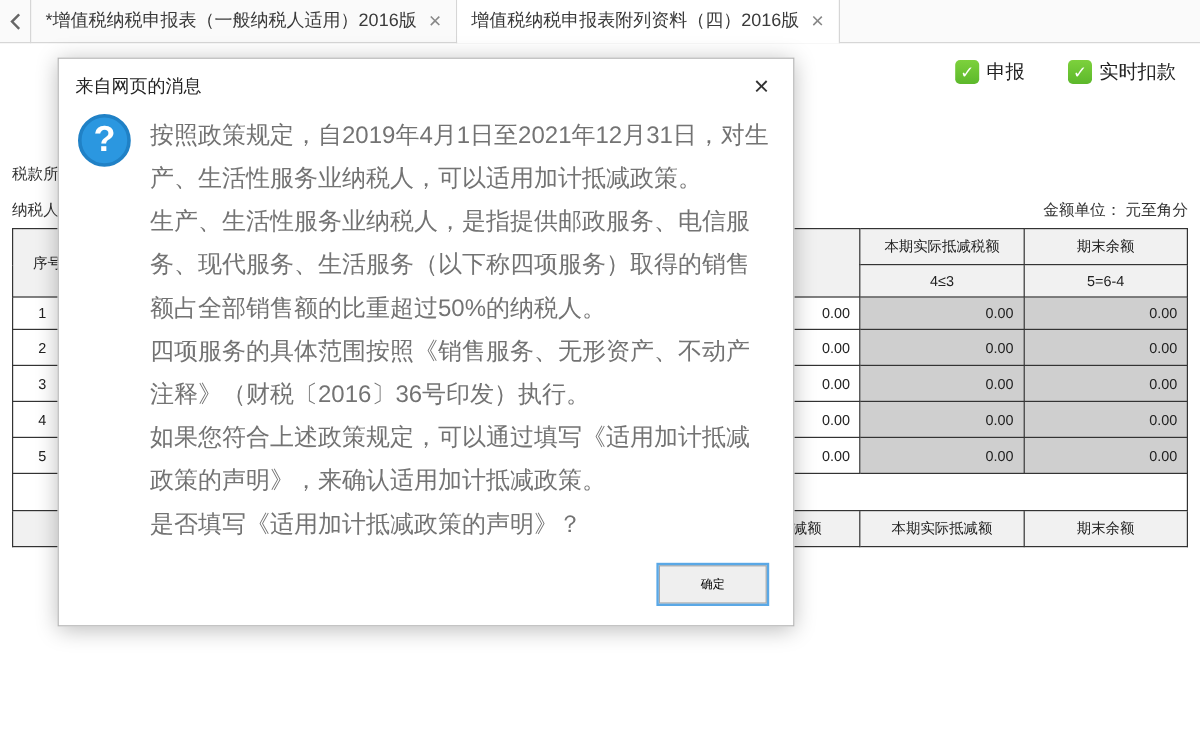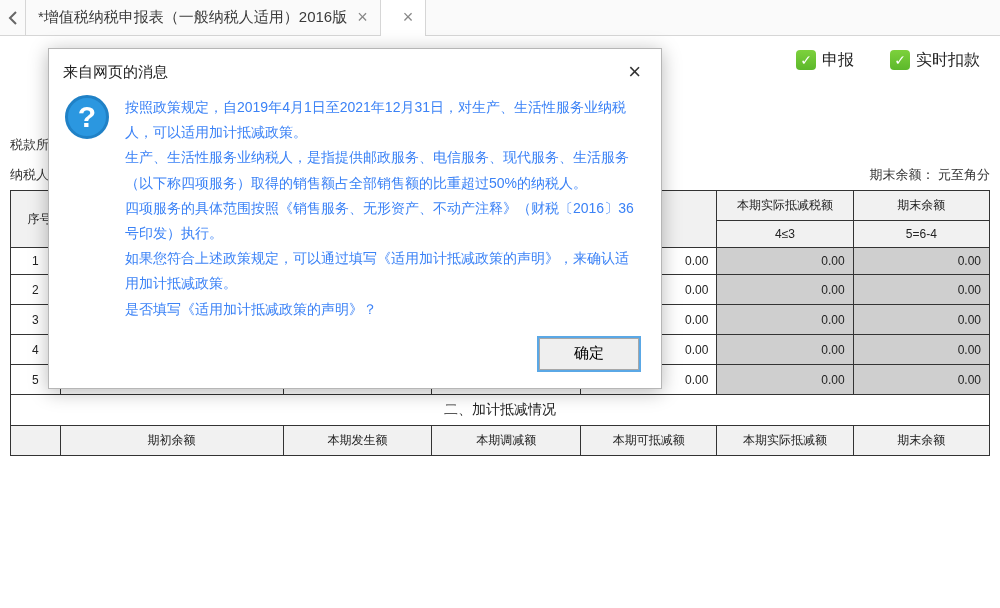--- a/index.html
+++ b/index.html
@@ -37,39 +37,40 @@
 
     .section-row td { text-align: center; font-size: 14px; }
 
     
     .modal { position: absolute; left: 48px; top: 48px; width: 614px; background: #fff; border: 1px solid #b6b6b6; box-shadow: 0 3px 18px rgba(0,0,0,.28); z-index: 50; }
     .modal-head { display: flex; align-items: center; padding: 10px 14px 0 14px; }
     .modal-title { font-size: 15px; color: #222; }
     .modal-x { margin-left: auto; font-size: 22px; color: #333; cursor: pointer; padding: 0 6px; }
     .modal-body { display: flex; padding: 10px 20px 8px 16px; }
     .q-icon { width: 44px; height: 44px; border-radius: 50%; background: #2b97e0; color: #fff; font-size: 30px; font-weight: bold; display: flex; align-items: center; justify-content: center; margin-right: 16px; border: 3px solid #2081c6; flex: 0 0 44px; }
-    .modal-text { font-size: 14px; color: #3b82f6; line-height: 1.8; }
+    .modal-text { font-size: 20px; color: #737373; line-height: 1.8; }
     .modal-foot { display: flex; justify-content: flex-end; gap: 20px; padding: 8px 22px 18px; }
-    .btn { width: 100px; height: 32px; border: 1px solid #a7a7a7; background: #efefef; font-size: 15px; cursor: pointer; }
+    .btn { width: 90px; height: 32px; border: 1px solid #a7a7a7; background: #efefef; font-size: 10px; cursor: pointer; }
     .btn.ok { outline: 2px solid #5aa8e6; }
   </style>
 </head>
 <body>
 
 <div class="tabbar">
   <div class="tab-prev">
     <svg width="10" height="14" viewBox="0 0 10 14">
         <path d="M8 1 L2 7 L8 13" stroke="#666" stroke-width="2" fill="none"></path>
       </svg>
   </div>
   <div class="tab">
     <span>*增值税纳税申报表（一般纳税人适用）2016版</span>
     <span class="close">×</span>
   </div>
   <div class="tab active">
+    <span>增值税纳税申报表附列资料（四）2016版</span>
     <span class="close">×</span>
   </div>
 </div>
 
 <div class="toolbar">
   <div class="toolbtn">
     <span class="green-check">✓</span>
     <span>申报</span>
   </div>
   <div class="toolbtn">
@@ -78,21 +79,21 @@
   </div>
 </div>
 
 <div class="page-title" style="text-align:right; padding-right:330px; font-size:22px;"><span>）</span></div>
 
 <div class="labels-row">
     <span class="lbl">税款所</span>
   </div>
 <div class="labels-row">
   <span class="lbl">纳税人</span>
-  <span class="right">期末余额：   元至角分</span>
+  <span class="right">金额单位：   元至角分</span>
 </div>
 
 <div class="table-wrap">
 <table>
   <tbody>
         <tr>
     <th rowspan="2" class="col-xh">序号</th>
     <th rowspan="2" class="col-name"></th>
     <th rowspan="2" class="col-v"></th>
     <th rowspan="2" class="col-v"></th>

